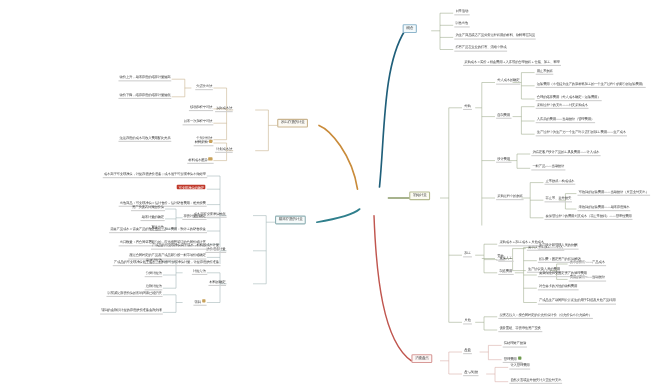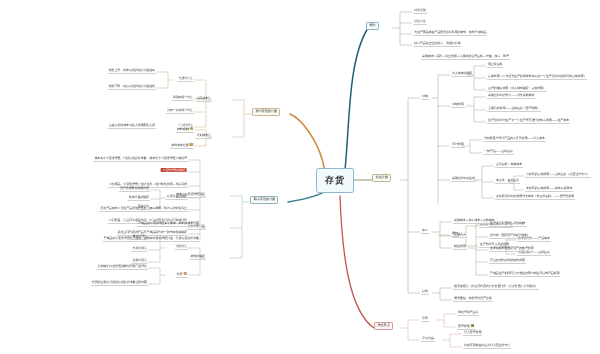--- a/index.html
+++ b/index.html
@@ -244,21 +244,20 @@
       <path d="M444,314 H456"></path>
         <path d="M444,327 H456"></path>
 
       <path d="M442,340 H450"></path>
         <path d="M450,334 V347"></path>
       <path d="M450,334 H462"></path>
         <path d="M450,347 H462"></path>
     </g>
   </svg>
 
-  <div class="central" style="left:316px; top:168px;">存货</div>
 
   <div class="node boxed blue" style="left:366px; top:22px;">概念</div>
 
   <div class="node leaf ul" style="left:413px; top:9px;">日常活动</div>
   <div class="node leaf ul" style="left:413px; top:20px;">以售出售</div>
   <div class="node leaf ul" style="left:413px; top:31px;">为生产商品或者产品劳务过程耗用的材料、物料等在制品</div>
   <div class="node leaf ul" style="left:413px; top:42px;">持有产品在企业的持有、流通中形成</div>
 
   <div class="node boxed olive" style="left:372px; top:174px;">初始计量</div>
 

